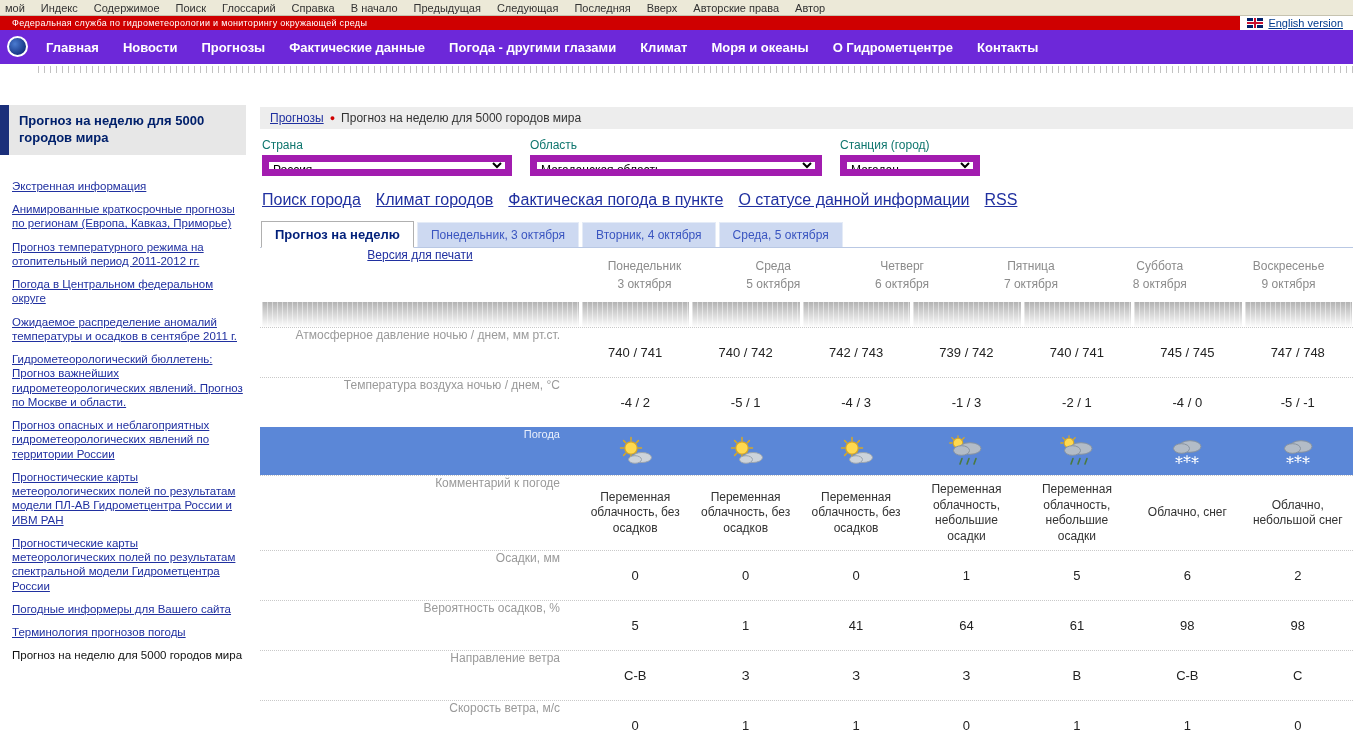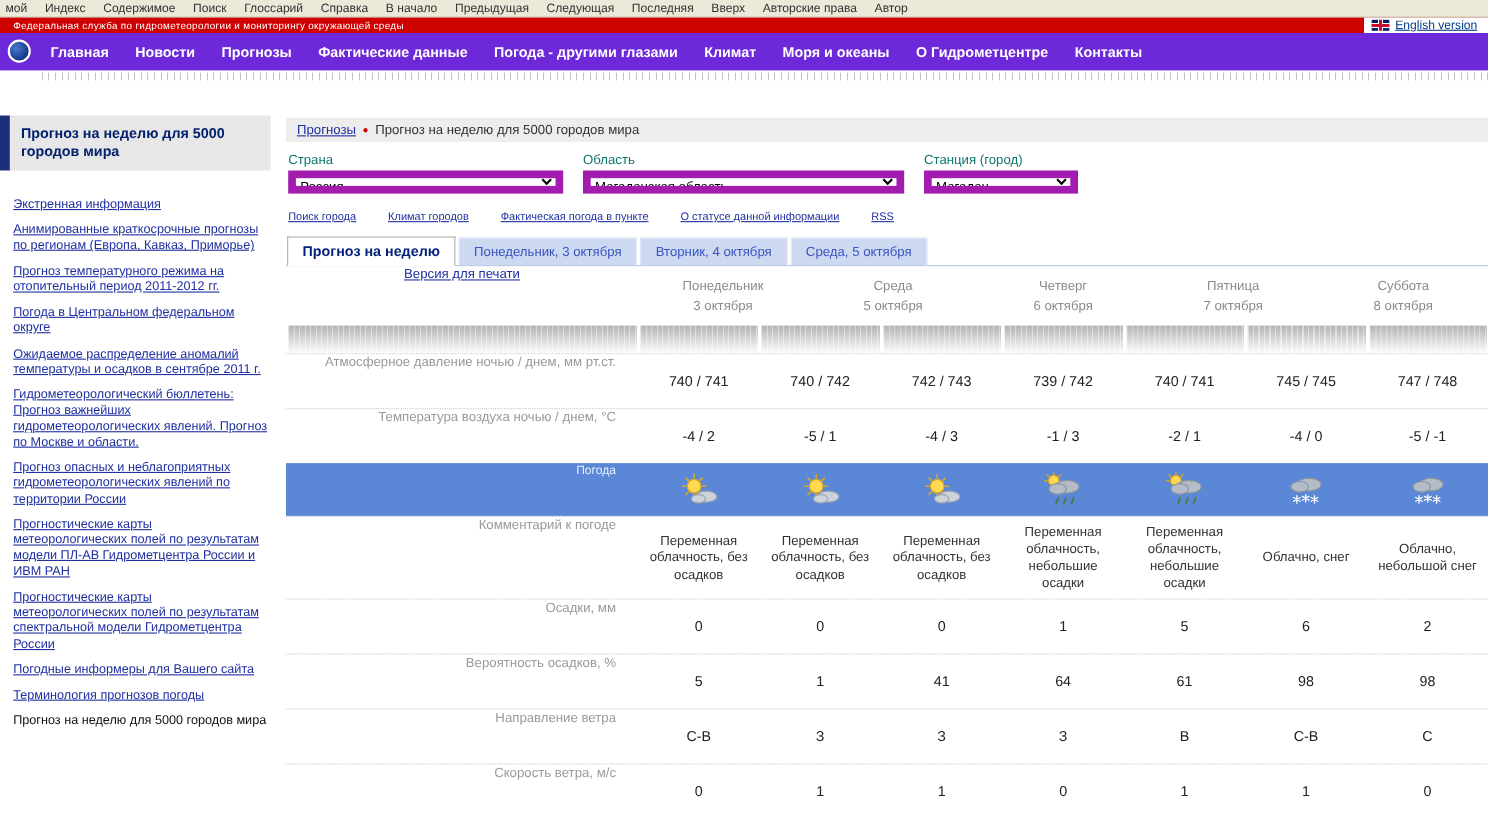--- a/index.html
+++ b/index.html
@@ -46,21 +46,21 @@
   .content{flex:1;min-width:0;padding-top:32px;overflow:hidden}
   .breadcrumb{background:#ededed;padding:4px 10px;font-size:12px;color:#333;display:flex;gap:6px;align-items:center}
   .breadcrumb a{color:#2030a0;text-decoration:underline;cursor:pointer}
   .bullet{color:#d00000;font-size:9px;line-height:1}
 
   .filters{display:flex;gap:18px;padding:9px 0 2px 2px}
   .flabel{font-size:12px;color:#0f766e;margin-bottom:3px}
   .fselect{height:21px;font-size:12px;font-family:inherit;border:7px solid #a21caf;background:#fff;color:#000}
   .f-country{width:250px}.f-region{width:292px}.f-station{width:140px}
 
-  .quicklinks{display:flex;gap:29px;padding:11px 2px 12px;font-size:10px}
+  .quicklinks{display:flex;gap:15px;padding:11px 2px 12px;font-size:16px}
   .ql-link{color:#2030a0;text-decoration:underline;cursor:pointer;white-space:nowrap}
 
   .tabs{display:flex;gap:3px;align-items:flex-end;padding-left:1px;border-bottom:1px solid #b9c8e4}
   .tab{background:#cdd9f1;color:#3a55c0;font-size:12px;padding:5px 13px;cursor:pointer;border:1px solid #e4ebf7;border-bottom:none;white-space:nowrap}
   .tab.active{background:#fff;color:#001f7a;font-weight:bold;font-size:13px;border:1px solid #b0b0b0;border-bottom:1px solid #fff;margin-bottom:-1px}
 
   
   .trow{display:flex;align-items:stretch}
   .tlabel{width:320px;flex-shrink:0;display:flex;justify-content:flex-end;text-align:right;padding-right:20px;color:#9a9a9a;font-size:12px;line-height:1.3}
   .tcell{flex:1;display:flex;align-items:center;justify-content:center;text-align:center;font-size:13px;color:#222;min-width:0}
@@ -205,20 +205,24 @@
               <div class="daydate">6 октября</div>
             </div>
             <div class="tcell hcell">
               <div class="dayname">Пятница</div>
               <div class="daydate">7 октября</div>
             </div>
             <div class="tcell hcell">
               <div class="dayname">Суббота</div>
               <div class="daydate">8 октября</div>
             </div>
+            <div class="tcell hcell">
+              <div class="dayname">Воскресенье</div>
+              <div class="daydate">9 октября</div>
+            </div>
           </div>
         <div class="trow gradrow">
             <div class="tlabel gradcell"></div>
             <div class="tcell gradcell"></div>
             <div class="tcell gradcell"></div>
             <div class="tcell gradcell"></div>
             <div class="tcell gradcell"></div>
             <div class="tcell gradcell"></div>
             <div class="tcell gradcell"></div>
             <div class="tcell gradcell"></div>

